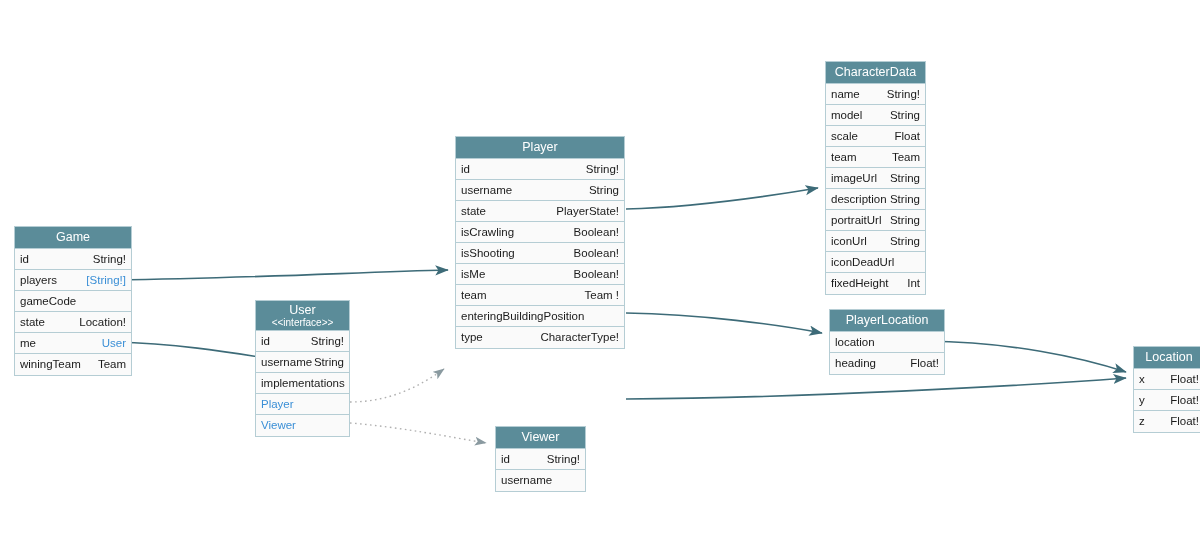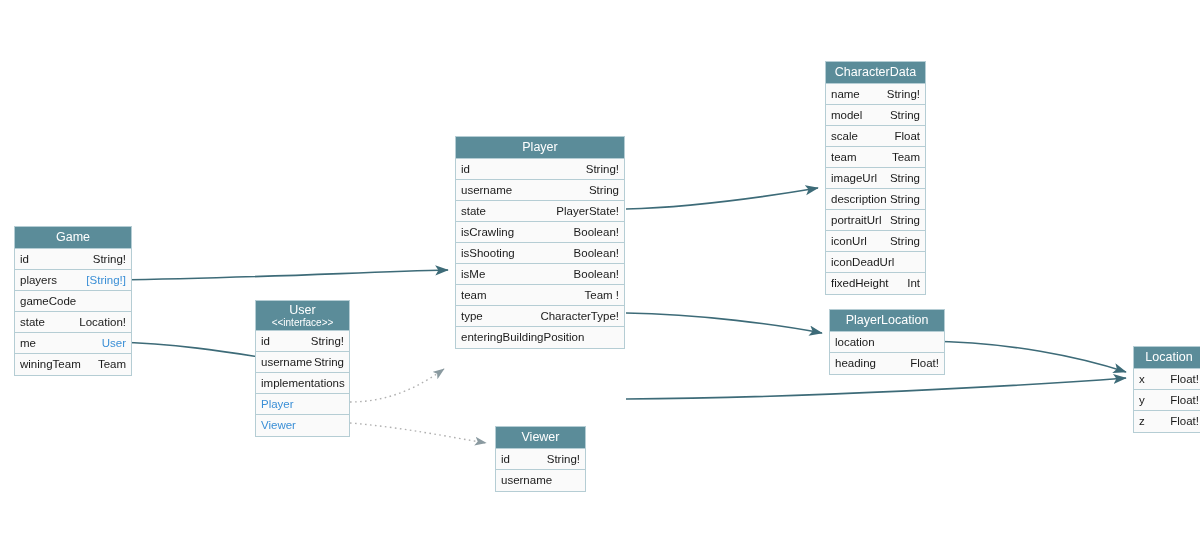--- a/index.html
+++ b/index.html
@@ -130,27 +130,27 @@
     </div>
     <div class="row">
       <span class="fname">isMe</span>
       <span class="ftype">Boolean!</span>
     </div>
     <div class="row">
       <span class="fname">team</span>
       <span class="ftype">Team !</span>
     </div>
     <div class="row">
+      <span class="fname">enteringBuildingPosition</span>
+
+    </div>
+    <div class="row">
       <span class="fname">type</span>
       <span class="ftype">CharacterType!</span>
     </div>
-    <div class="row">
-      <span class="fname">enteringBuildingPosition</span>
-
-    </div>
   </div>
 
   <div class="entity" style="left:495px;top:426px;width:91px;">
     <div class="hdr">Viewer</div>
     <div class="row">
       <span class="fname">id</span>
       <span class="ftype">String!</span>
     </div>
     <div class="row">
       <span class="fname">username</span>

